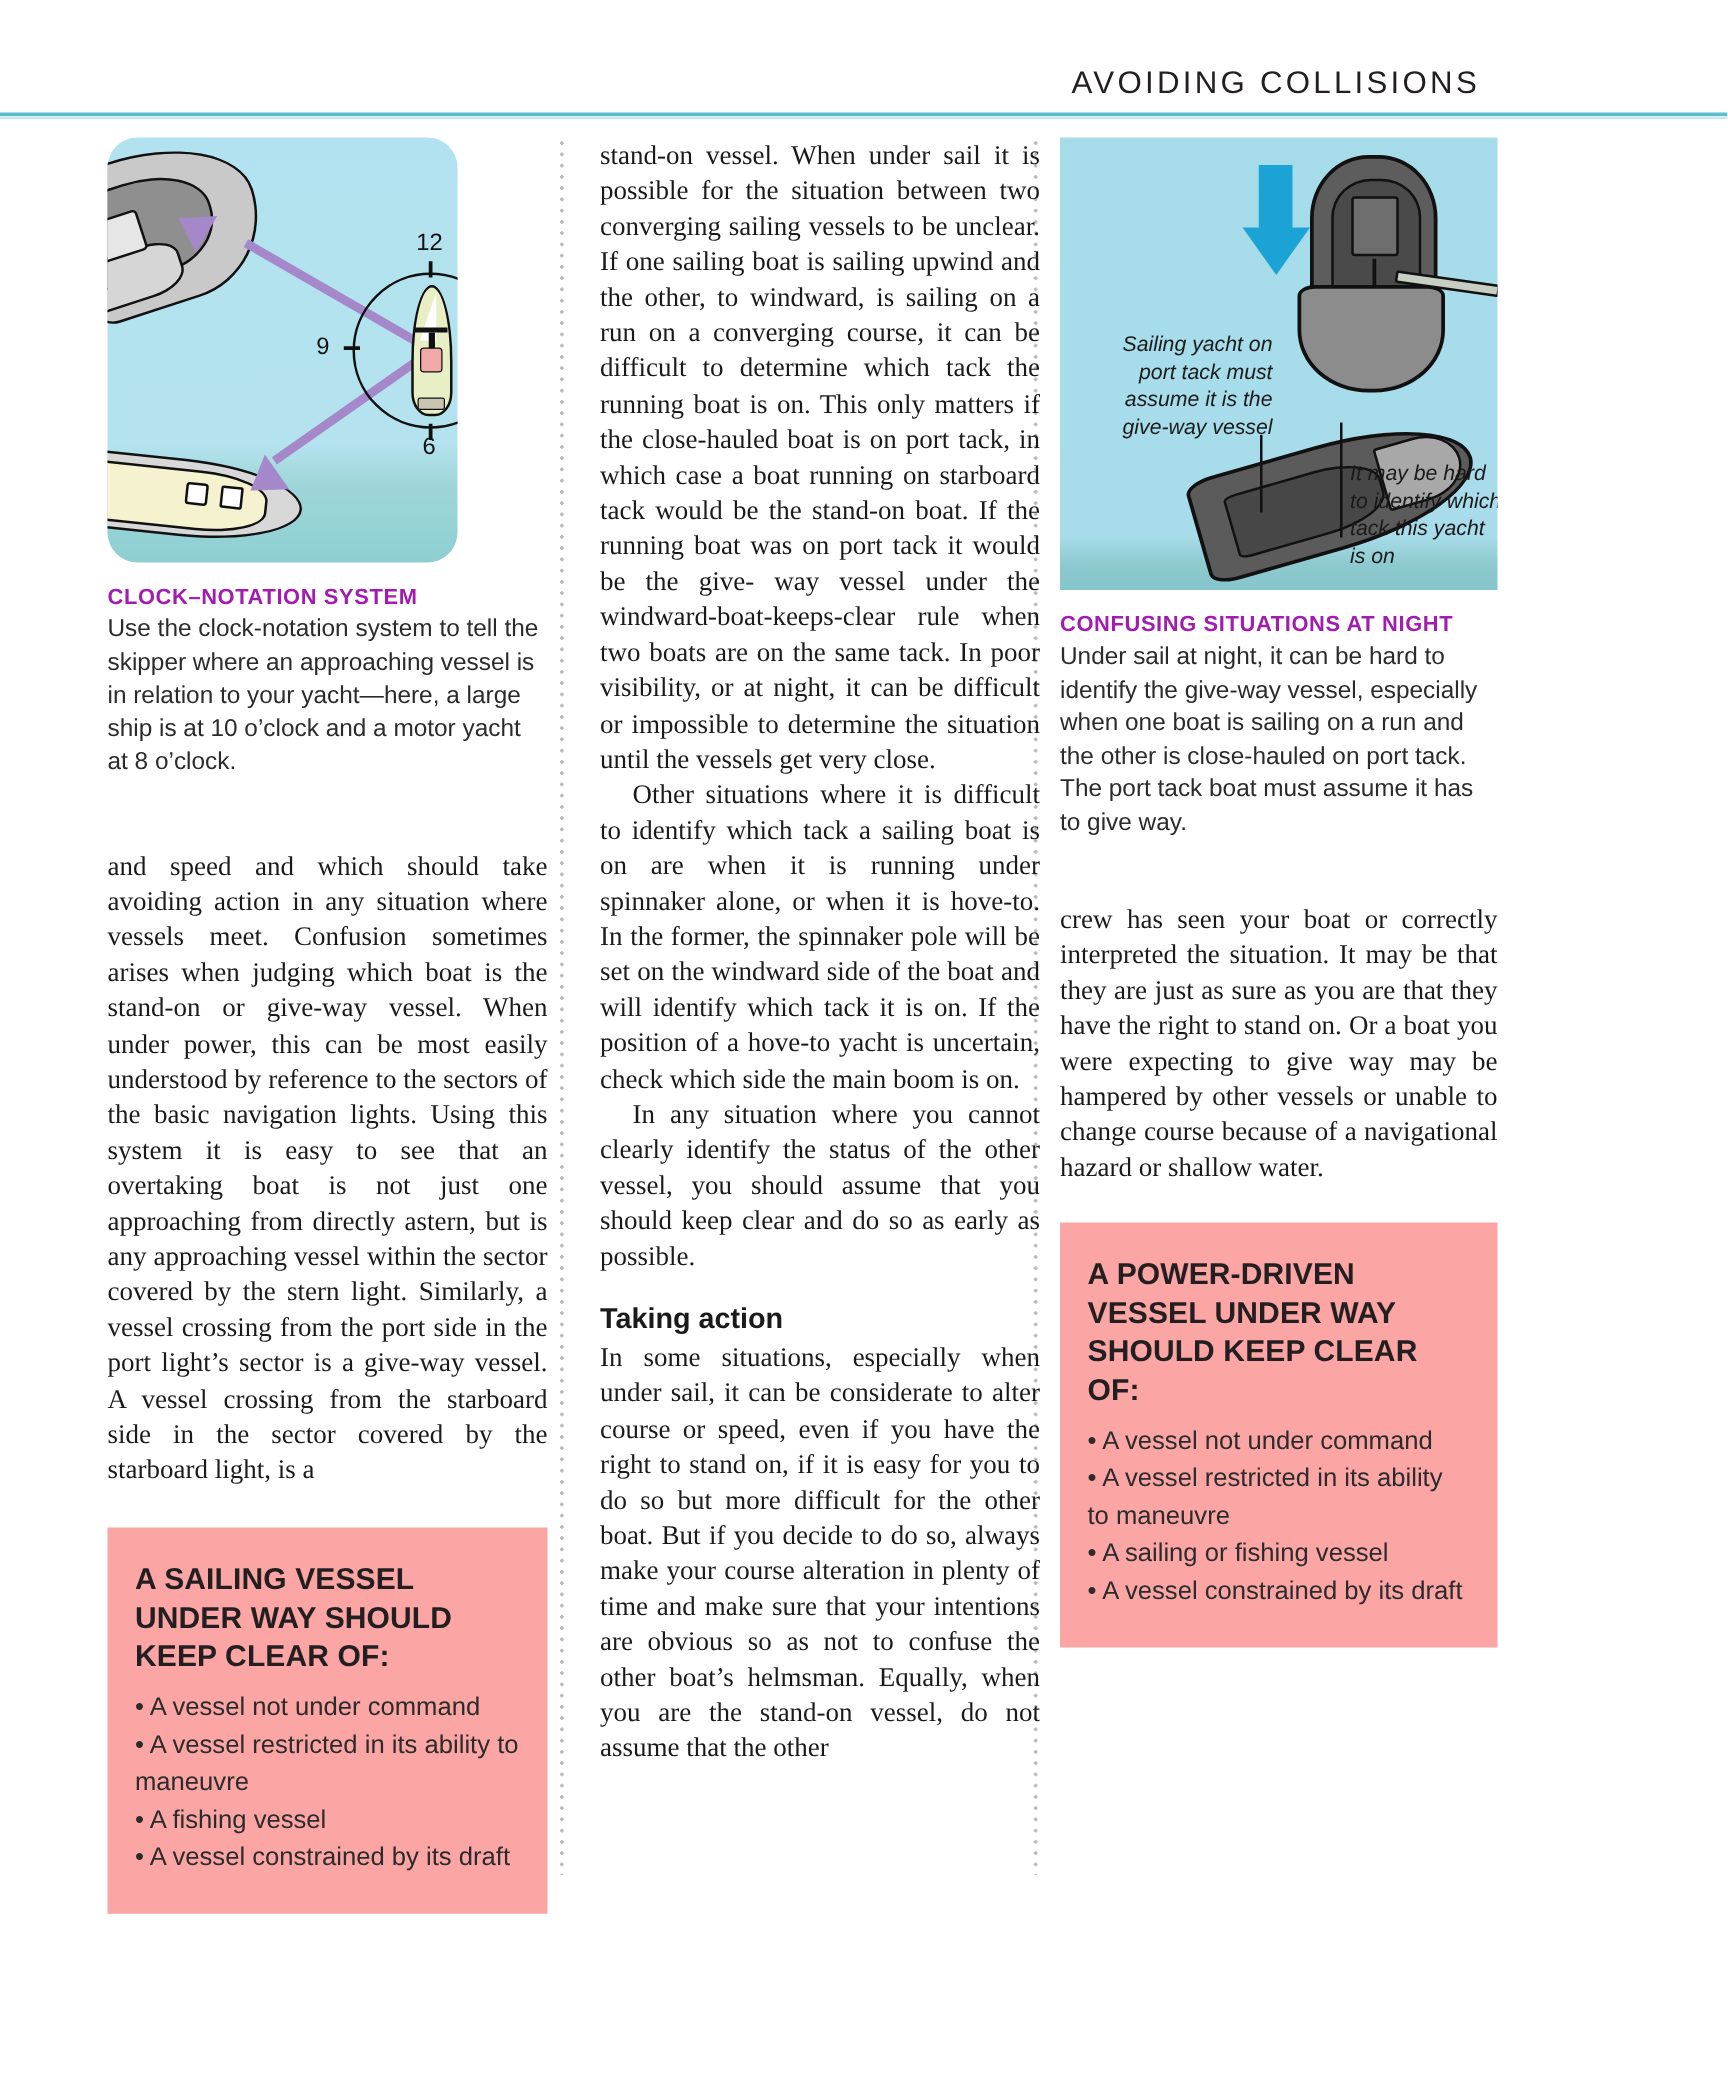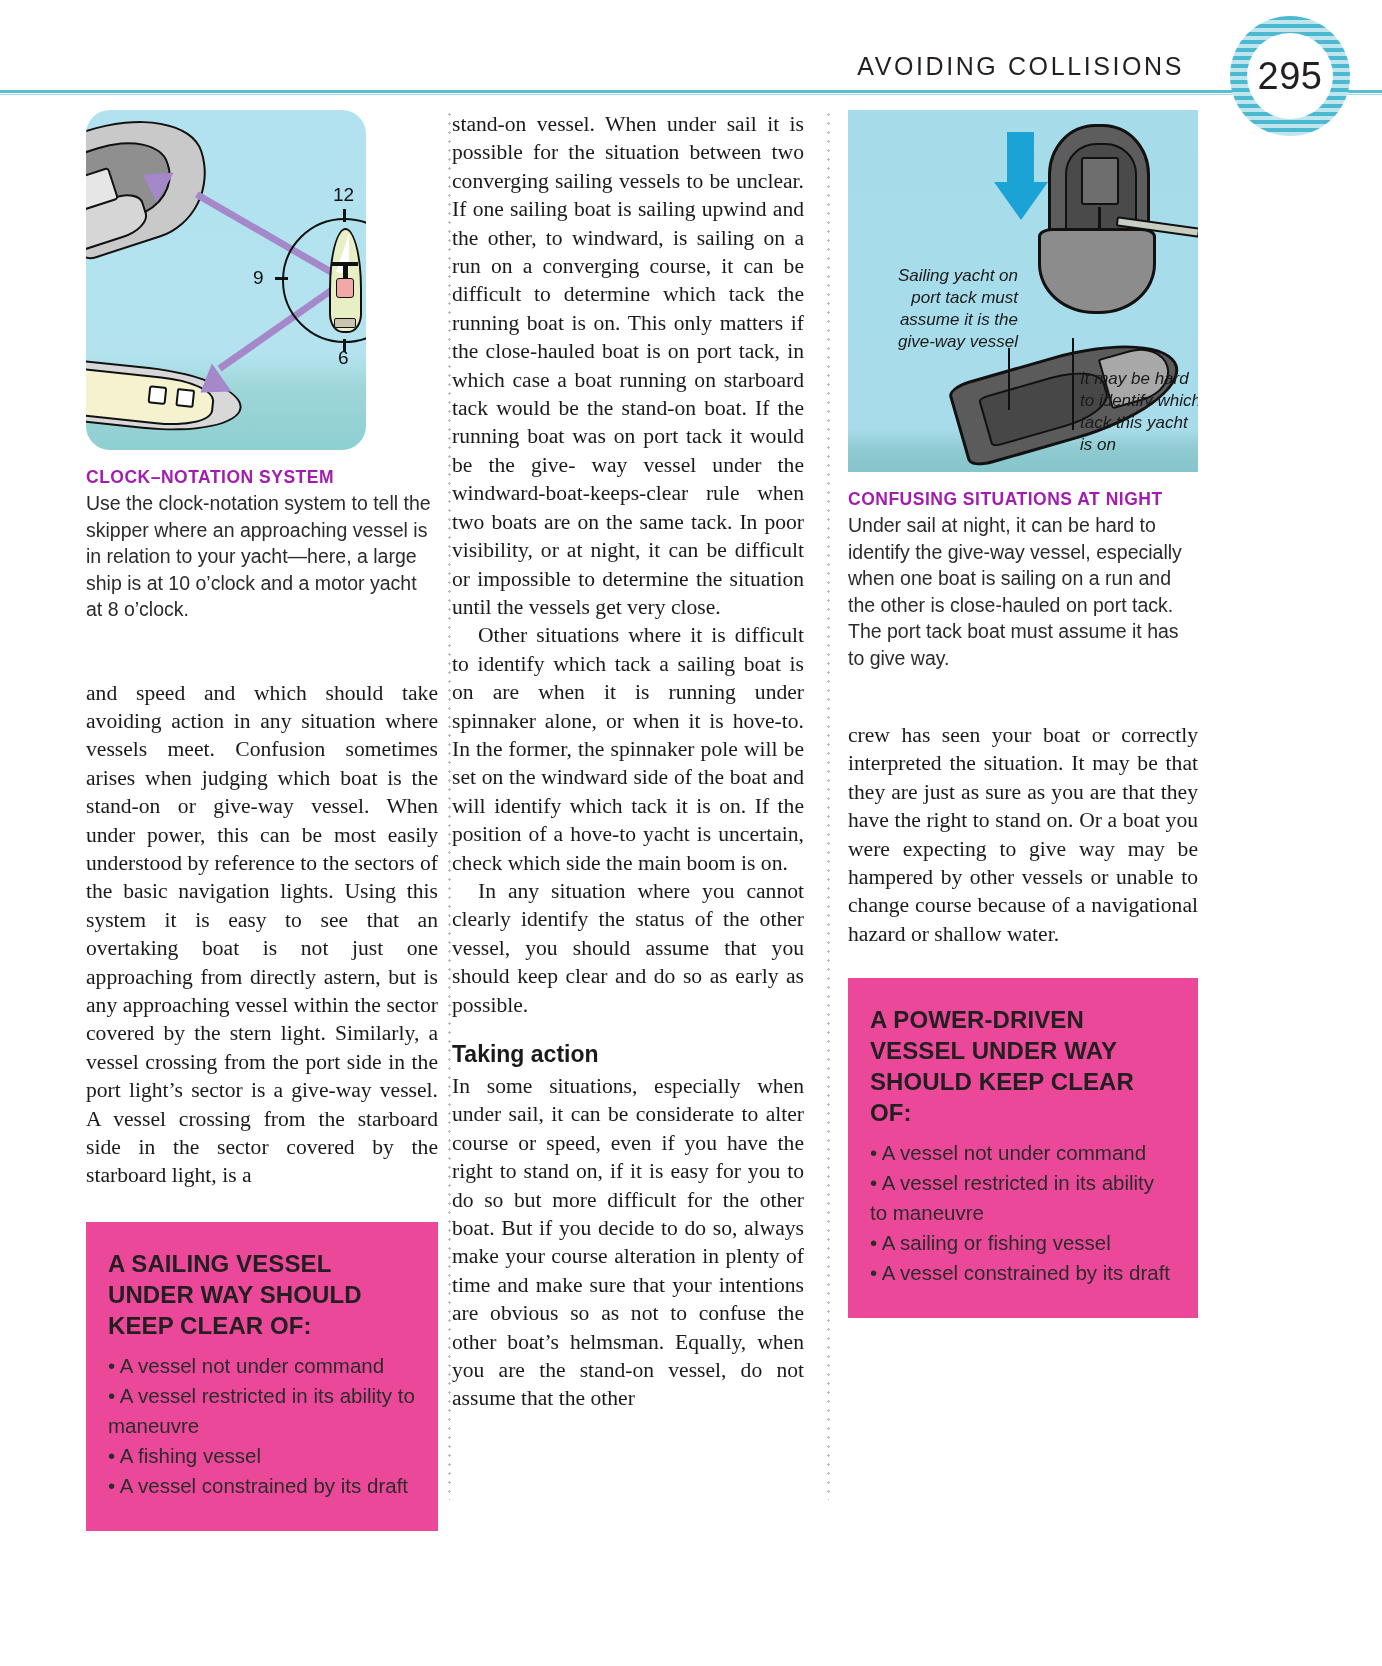--- a/index.html
+++ b/index.html
@@ -80,21 +80,21 @@
     font-weight: 300;
     letter-spacing: 0.5px;
   }
 
   
   .col {
     position: absolute;
     top: 110px;
   }
   .col-1 { left: 86px;  width: 352px; }
-  .col-2 { left: 452px; width: 352px; }
+  .col-2 { left: 480px; width: 352px; }
   .col-3 { left: 848px; width: 350px; }
 
   
   .vsep {
     position: absolute;
     top: 110px;
     width: 3px;
     height: 1390px;
     background-image: radial-gradient(circle, #b9b9b9 1.3px, transparent 1.4px);
     background-size: 3px 9px;
@@ -149,21 +149,21 @@
   .sub-head {
     font-family: "Liberation Sans", sans-serif;
     font-weight: bold;
     font-size: 23px;
     color: #1a1a1a;
     margin: 22px 0 4px 0;
   }
 
   
   .greybox {
-    background: #ec4899;
+    background: #fca5a5;
     padding: 26px 22px 30px 22px;
   }
   .gb-title {
     font-family: "Liberation Sans", sans-serif;
     font-weight: bold;
     font-size: 24px;
     line-height: 31px;
     color: #231f20;
     letter-spacing: 0.1px;
     margin-bottom: 10px;
@@ -429,25 +429,20 @@
     border-radius: 6% 60% 60% 6%;
   }
 </style>
 </head>
 <body>
 
 <div class="header">
   <div class="running-head">AVOIDING COLLISIONS</div>
   <div class="rule"></div>
   <div class="rule-thin"></div>
-  <div class="pagebadge">
-    <div class="inner">
-      <span class="num">295</span>
-    </div>
-  </div>
 </div>
 
 <div class="vsep vsep-1"></div>
 <div class="vsep vsep-2"></div>
 
 <div class="col col-1">
 
   <div class="figure fig-1">
 
     <div class="ship">

